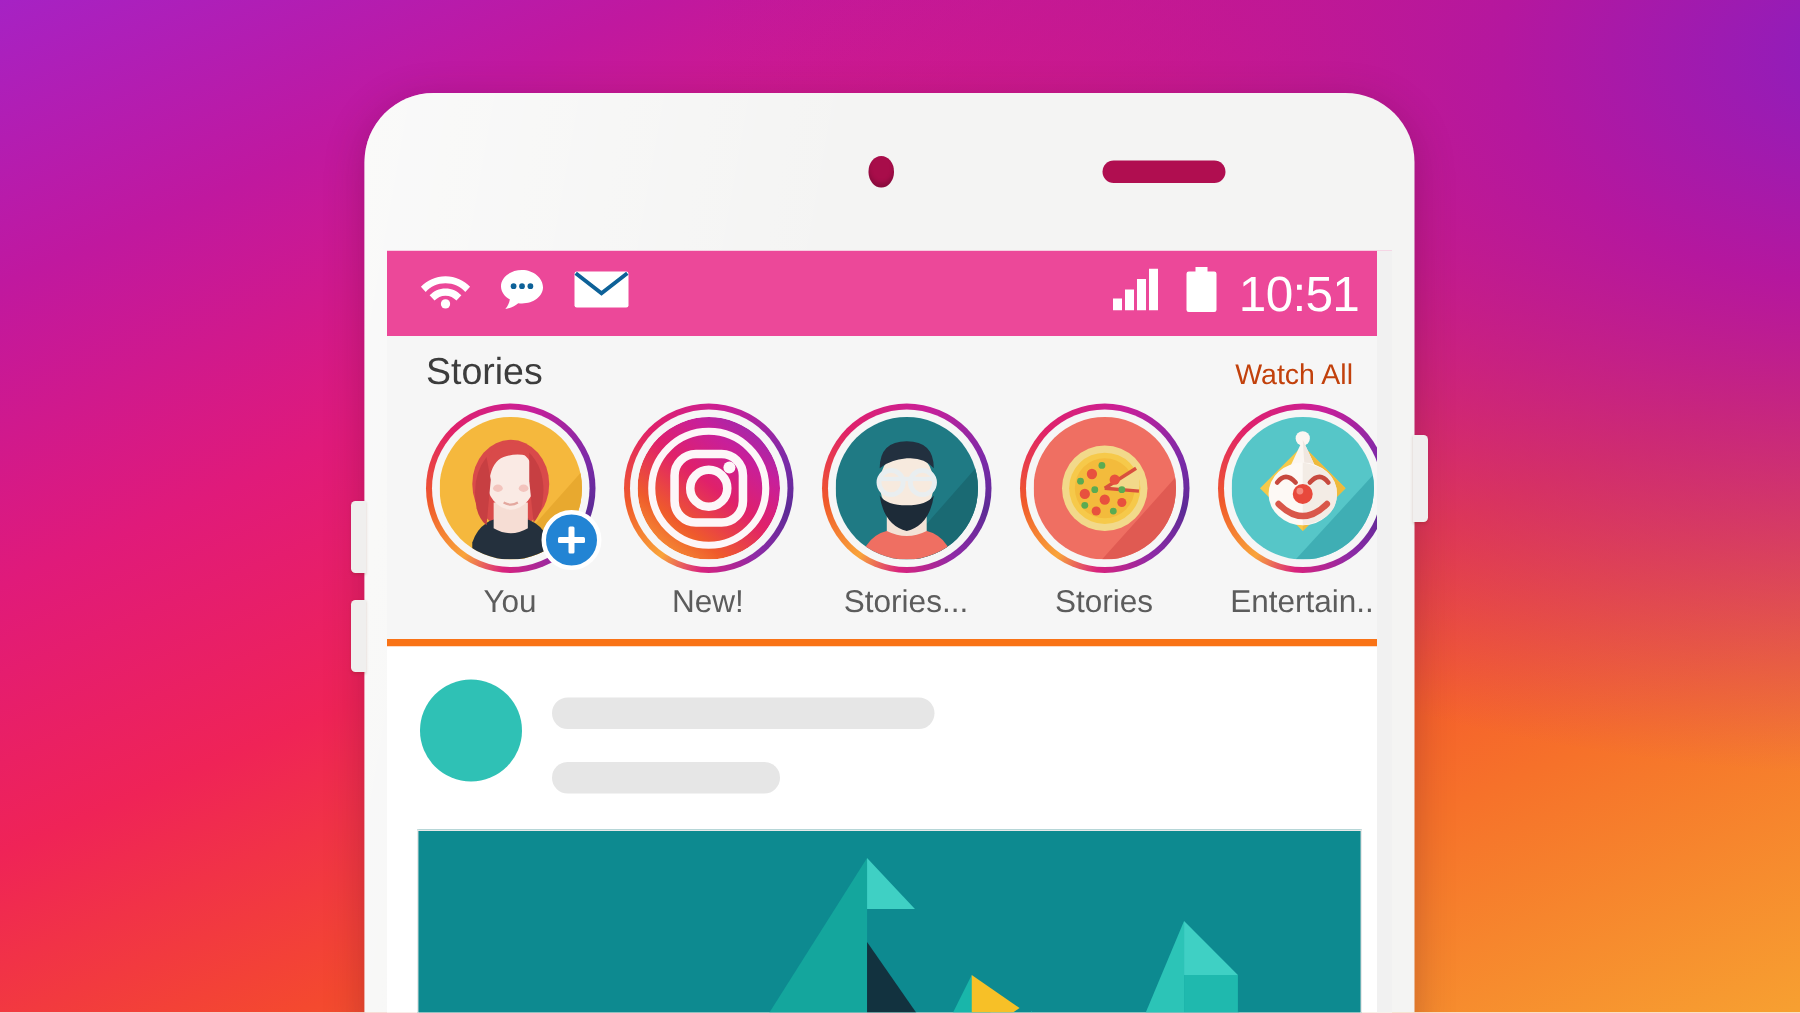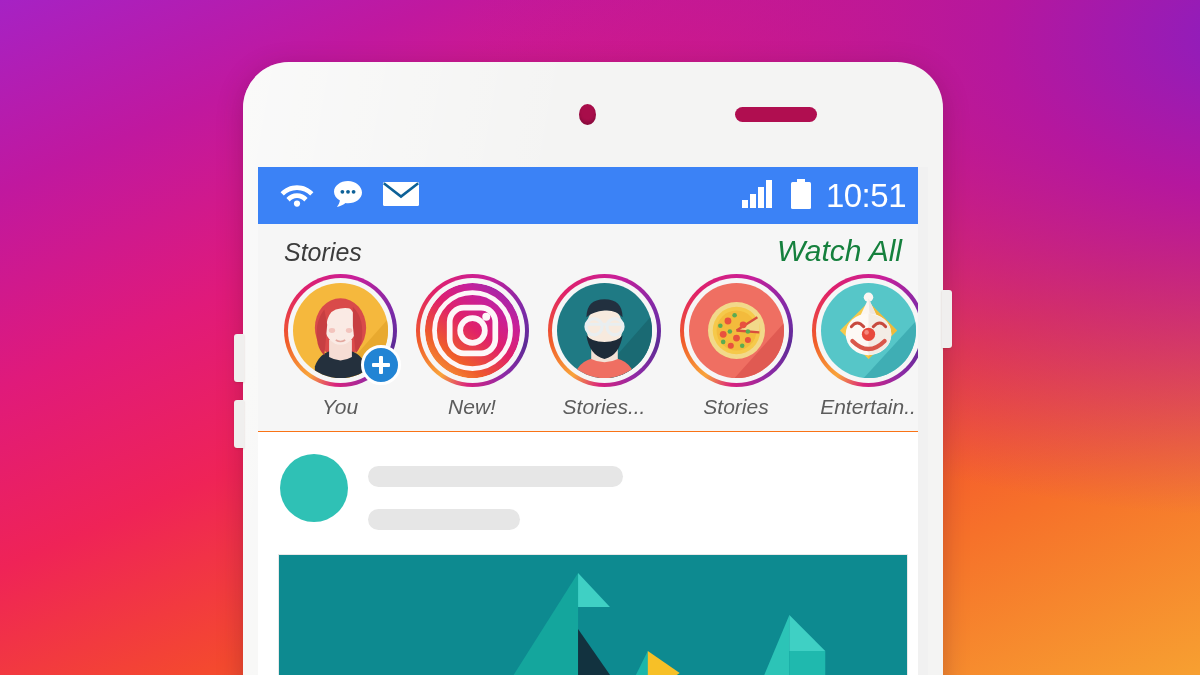--- a/index.html
+++ b/index.html
@@ -82,59 +82,58 @@
     top: 105px;
     width: 670px;
     height: 535px;
     background: #ffffff;
     overflow: hidden;
   }
 
   
   #status-bar {
     height: 57px;
-    background: #3b82f6;
+    background: #ec4899;
     display: flex;
     align-items: center;
     padding: 0 22px;
     box-sizing: border-box;
   }
   #status-left  { display: flex; align-items: center; gap: 18px; }
   #status-right { display: flex; align-items: center; gap: 14px; margin-left: auto; }
   .sb-icon { display: block; }
   #clock {
     color: #ffffff;
     font-size: 33px;
     letter-spacing: -0.5px;
     line-height: 1;
     font-family: "Liberation Sans", sans-serif;
   }
 
   
   #stories-section {
     background: #f6f6f6;
     padding: 10px 0 12px 0;
-    border-bottom: 1px solid #f97316;
-    font-style: italic;
+    border-bottom: 5px solid #f97316;
   }
   #stories-header {
     display: flex;
     align-items: baseline;
     padding: 0 26px;
     margin-bottom: 6px;
   }
   #stories-title {
     font-size: 25px;
     color: #3c3c3c;
     font-weight: 400;
   }
   #watch-all {
     margin-left: auto;
-    font-size: 30px;
-    color: #15803d;
+    font-size: 19px;
+    color: #c2410c;
     font-weight: 400;
     cursor: pointer;
   }
 
   #stories-row {
     display: flex;
     align-items: flex-start;
     padding: 0 18px;
     gap: 4px;
   }

